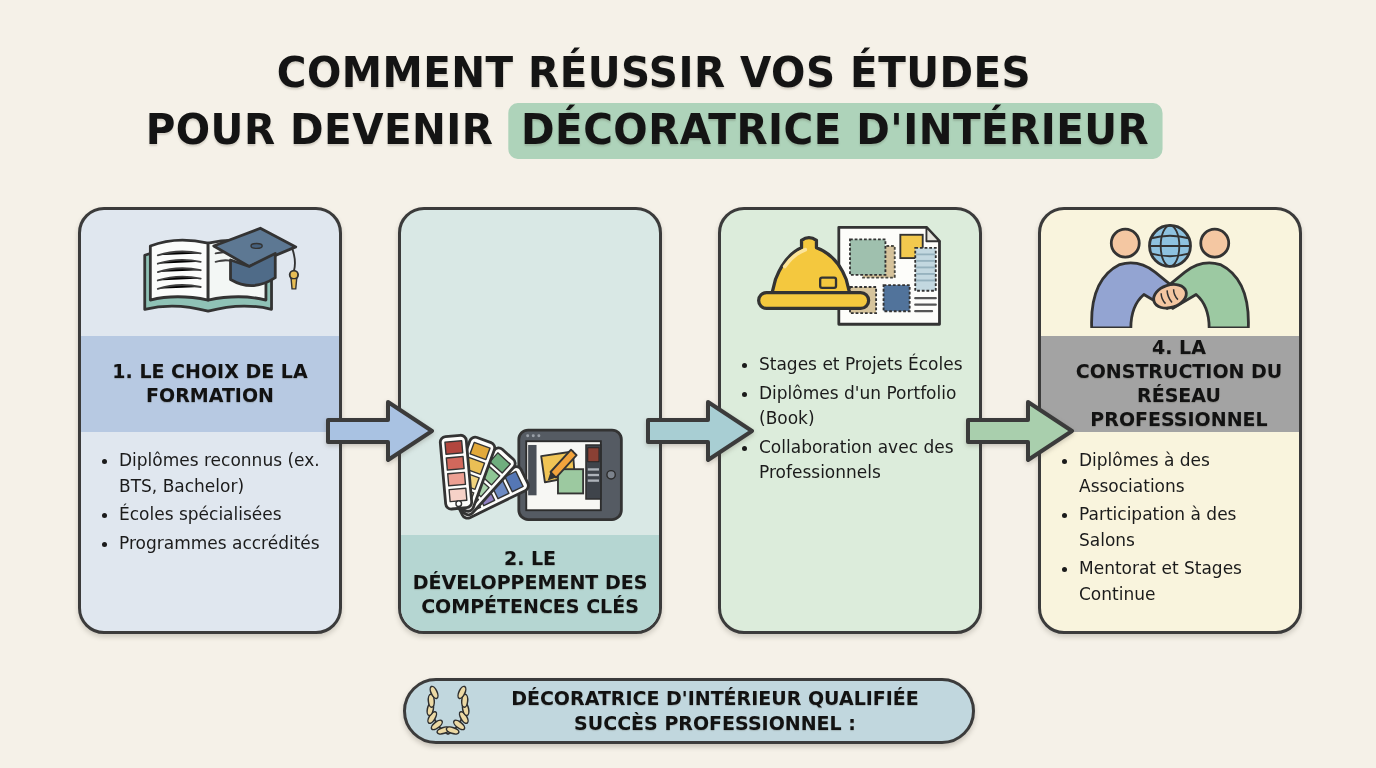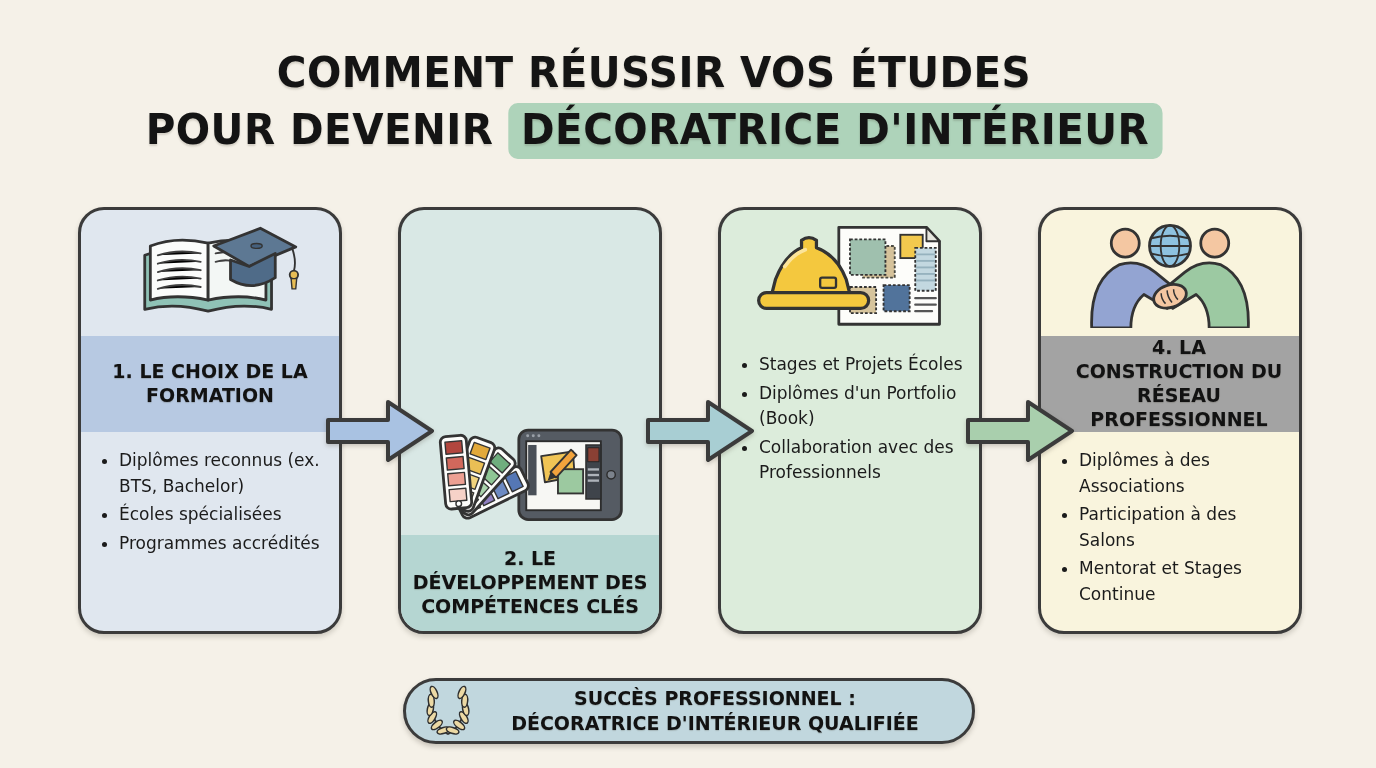--- a/index.html
+++ b/index.html
@@ -253,18 +253,18 @@
         <ellipse cx="13" cy="9" rx="7" ry="3.2" transform="rotate(-115 13 9)"></ellipse>
         <ellipse cx="33" cy="50" rx="7" ry="3.2" transform="rotate(18 33 50)"></ellipse>
         <ellipse cx="40" cy="44" rx="7" ry="3.2" transform="rotate(38 40 44)"></ellipse>
         <ellipse cx="45" cy="36" rx="7" ry="3.2" transform="rotate(58 45 36)"></ellipse>
         <ellipse cx="47" cy="27" rx="7" ry="3.2" transform="rotate(78 47 27)"></ellipse>
         <ellipse cx="46" cy="18" rx="7" ry="3.2" transform="rotate(95 46 18)"></ellipse>
         <ellipse cx="43" cy="9" rx="7" ry="3.2" transform="rotate(115 43 9)"></ellipse>
       </g>
     </svg>
     <div class="footer-text">
+      <div>DÉCORATRICE D'INTÉRIEUR QUALIFIÉE</div>
       <div>SUCCÈS PROFESSIONNEL :</div>
-      <div>DÉCORATRICE D'INTÉRIEUR QUALIFIÉE</div>
     </div>
   </div>
 
 </div>
 
 </body></html>

